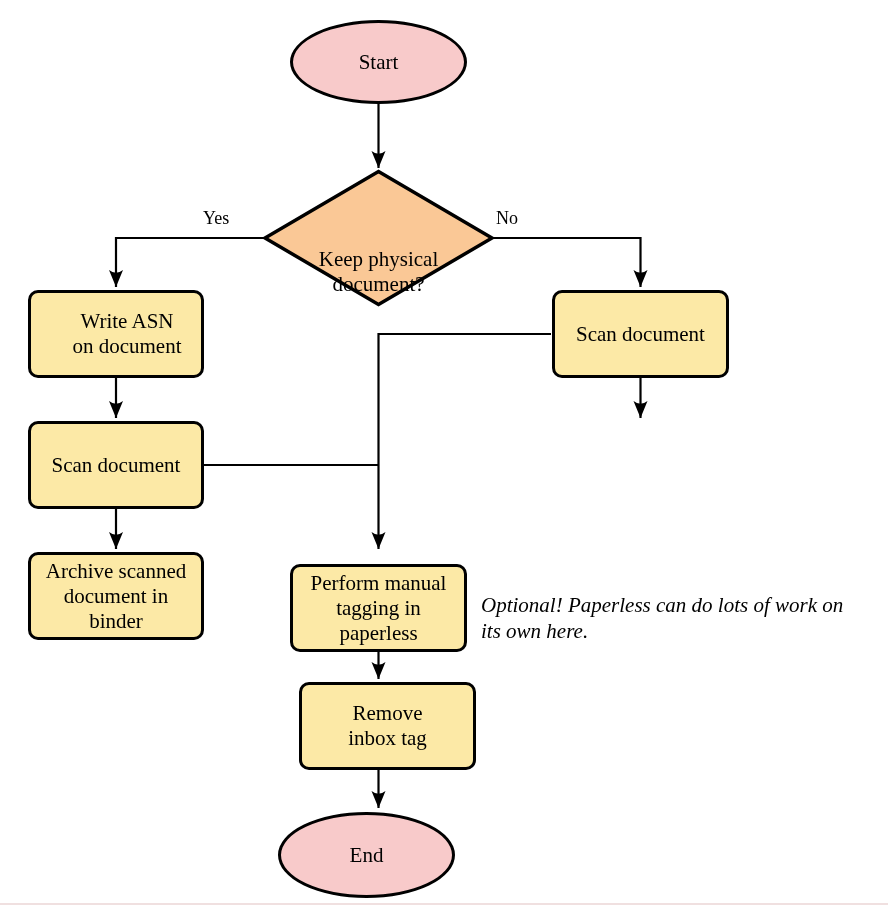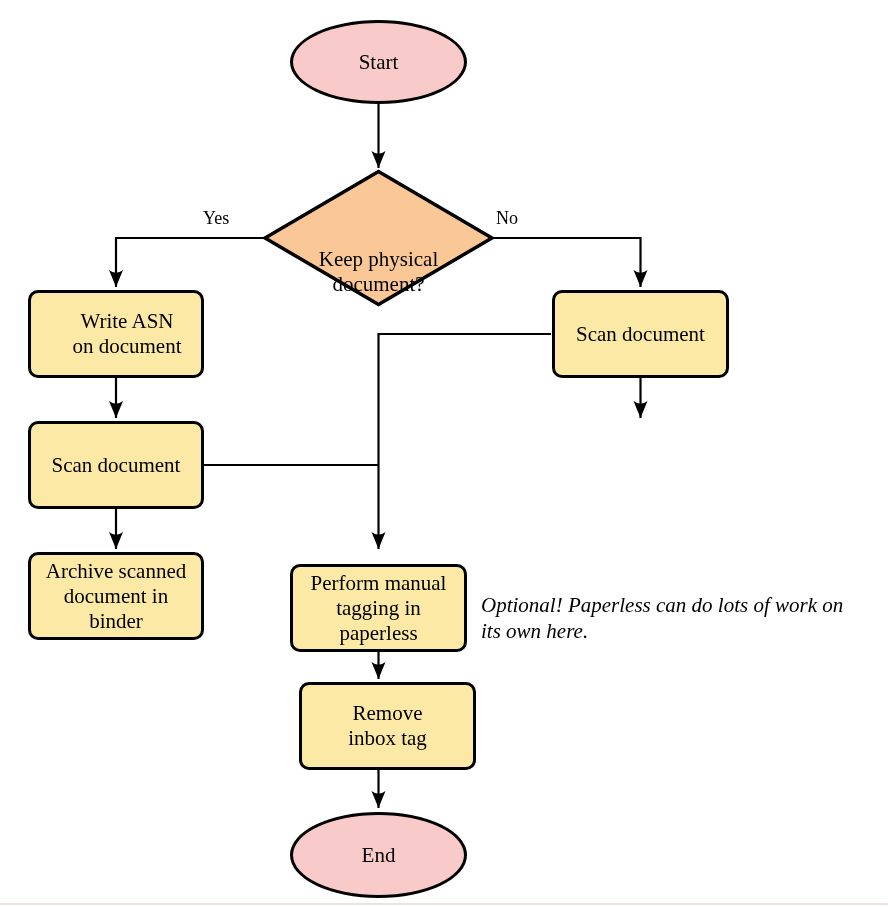--- a/index.html
+++ b/index.html
@@ -115,17 +115,17 @@
   <div class="node rect" style="left:552px; top:290px; width:177px; height:88px;">Scan document</div>
 
   <div class="node rect" style="left:290px; top:552px; width:177px; height:88px;margin-top:12px;">Perform manual
 tagging in
 paperless</div>
   <div class="annotation" style="left:481px; top:592px; width:410px;">Optional! Paperless can do lots of work on
 its own here.</div>
   <div class="node rect" style="left:290px; top:682px; width:177px; height:88px;margin-left:9px;">Remove
 inbox tag</div>
 
-  <div class="node ellipse" style="left:290px; top:812px; width:177px; height:86px;">End</div>
+  <div class="node ellipse" style="left:278px; top:812px; width:177px; height:86px;">End</div>
 
   <div class="bottom-edge"></div>
 
 </div>
 
 </body></html>

